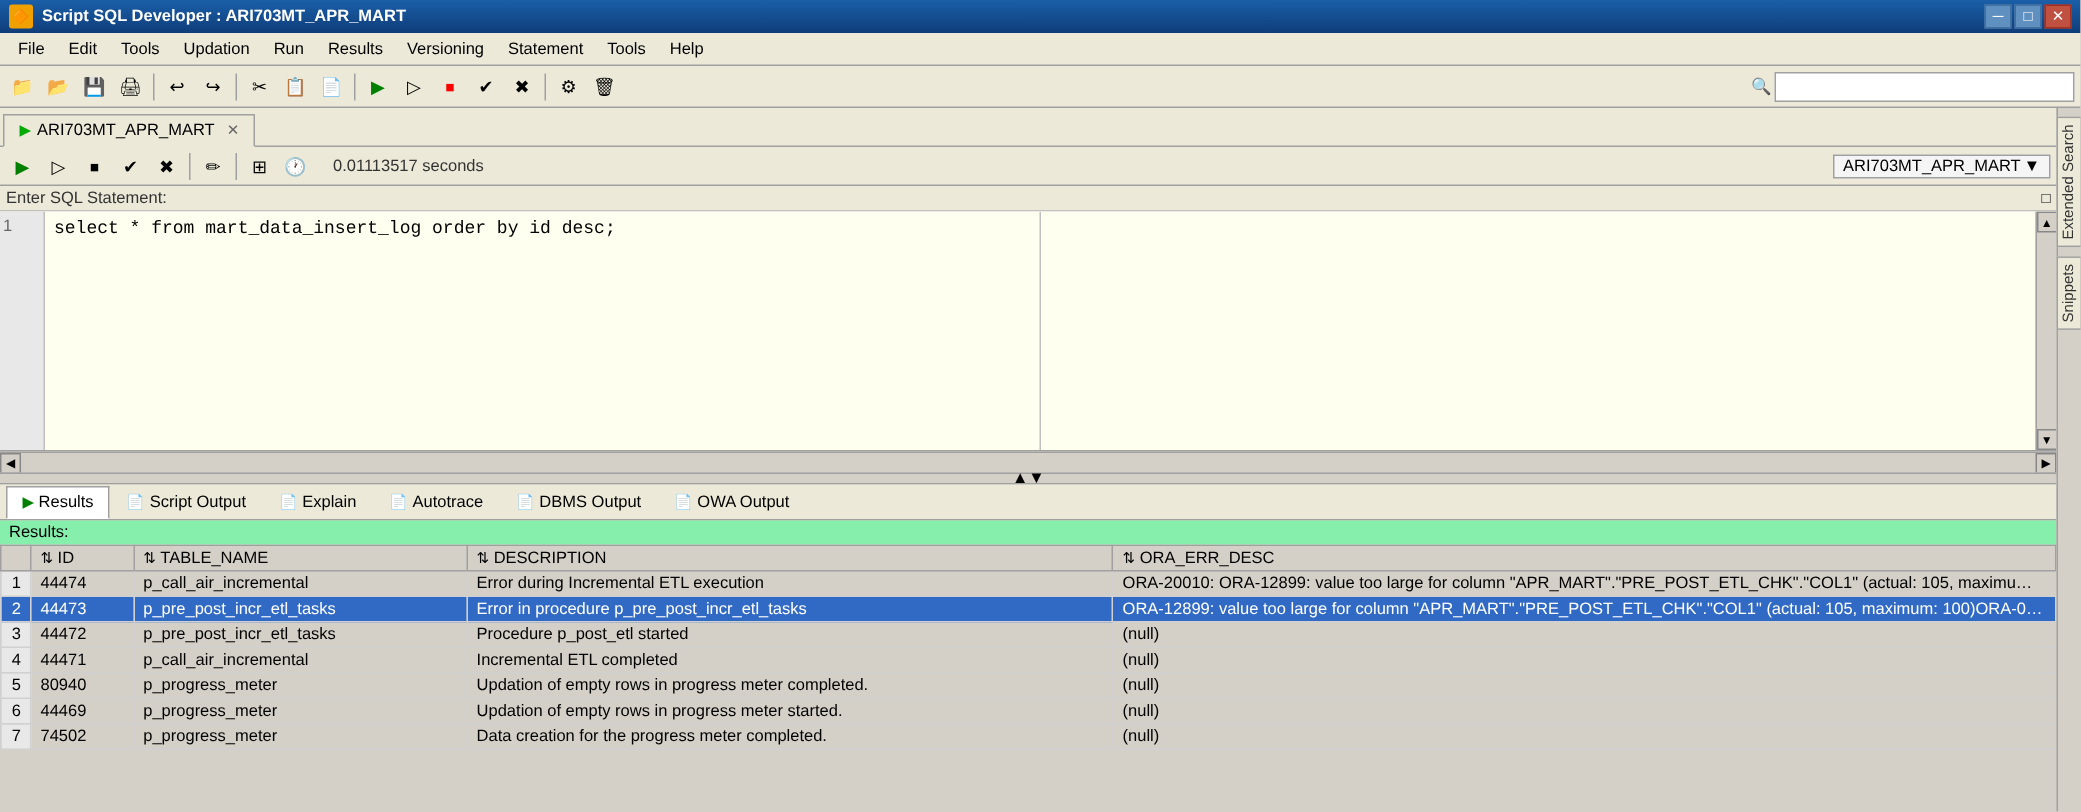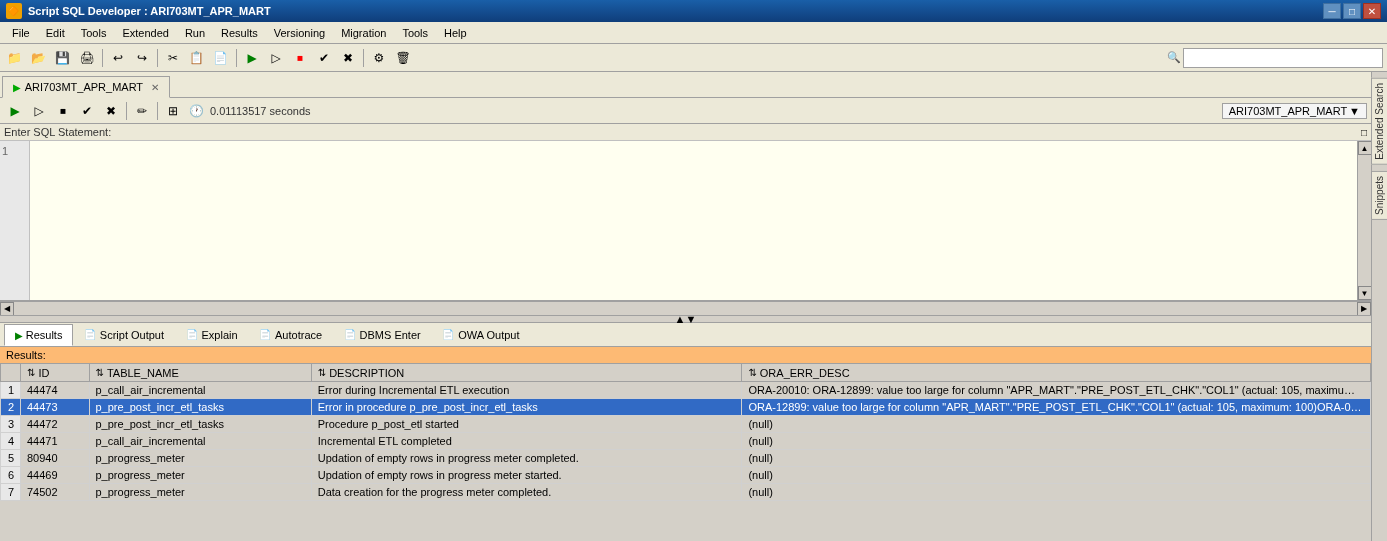--- a/index.html
+++ b/index.html
@@ -100,21 +100,21 @@
       gap: 2px;
     }
     .sql-connection {
       margin-left: auto;
       background: #f5f5f5;
       border: 1px solid #a0a0a0;
       padding: 1px 6px;
       font-size: 11px;
       display: flex; align-items: center; gap: 2px;
     }
-    .timing { font-size: 11px; color: #333; margin-left: 0; }
+    .timing { font-size: 11px; color: #333; margin-left: 12px; }
 
     
     .sql-label {
       background: #ece9d8;
       border-bottom: 1px solid #c0c0c0;
       padding: 2px 4px;
       font-size: 11px;
       color: #333;
       display: flex; align-items: center; justify-content: space-between;
     }
@@ -169,21 +169,21 @@
       border: 1px solid transparent;
       height: 22px;
     }
     .result-tab.active {
       background: white;
       border: 1px solid #a0a0a0;
       border-bottom: 1px solid white;
       margin-bottom: -1px;
     }
     .results-label {
-      background: #fdba74;
+      background: #86efac;
       padding: 2px 6px;
       font-size: 11px;
     }
     .result-table {
       width: 100%;
       border-collapse: collapse;
       font-size: 11px;
     }
     .result-table th {
       background: #d4d0c8;
@@ -254,25 +254,25 @@
       <button class="title-btn">─</button>
       <button class="title-btn">□</button>
       <button class="title-btn close">✕</button>
     </div>
   </div>
 
   <div class="menu-bar" id="menu-bar">
       <span class="menu-item">File</span>
       <span class="menu-item">Edit</span>
       <span class="menu-item">Tools</span>
-      <span class="menu-item">Extended</span>
+      <span class="menu-item">Updation</span>
       <span class="menu-item">Run</span>
       <span class="menu-item">Results</span>
       <span class="menu-item">Versioning</span>
-      <span class="menu-item">Migration</span>
+      <span class="menu-item">Statement</span>
       <span class="menu-item">Tools</span>
       <span class="menu-item">Help</span>
     </div>
 
   <div class="toolbar">
     <button class="tb-btn">📁</button>
     <button class="tb-btn">📂</button>
     <button class="tb-btn">💾</button>
     <button class="tb-btn">🖨</button>
     <div class="tb-sep"></div>
@@ -330,20 +330,23 @@
       <div class="sql-section">
         <div class="sql-label">
           <span>Enter SQL Statement:</span>
           <button style="background:none;border:none;cursor:pointer;font-size:10px;">□</button>
         </div>
         <div class="sql-editor-area">
           <div class="sql-gutter">
             <div>1</div>
           </div>
           <div style="flex:1; display:flex;">
+            <div style="width:50%; border-right:1px solid #c0c0c0; padding:4px 6px; font-family:'Courier New',monospace; font-size:12px; background:#fffff0;">
+              <span>select * from mart_data_insert_log order by id desc;</span>
+            </div>
             <div style="width:50%; background:#fffff0;"></div>
           </div>
           <div class="scrollbar-v">
             <div class="scroll-arrow">▲</div>
             <div class="scroll-track"></div>
             <div class="scroll-arrow">▼</div>
           </div>
         </div>
         <div class="scrollbar-h">
           <div class="scroll-h-arrow">◀</div>
@@ -370,21 +373,21 @@
             <div class="result-tab">
               <span style="font-size: 10px;">📄</span>
               <span>Explain</span>
             </div>
             <div class="result-tab">
               <span style="font-size: 10px;">📄</span>
               <span>Autotrace</span>
             </div>
             <div class="result-tab">
               <span style="font-size: 10px;">📄</span>
-              <span>DBMS Enter</span>
+              <span>DBMS Output</span>
             </div>
             <div class="result-tab">
               <span style="font-size: 10px;">📄</span>
               <span>OWA Output</span>
             </div>
           </div>
 
         <div class="results-label">Results:</div>
 
         <div class="table-wrapper">

